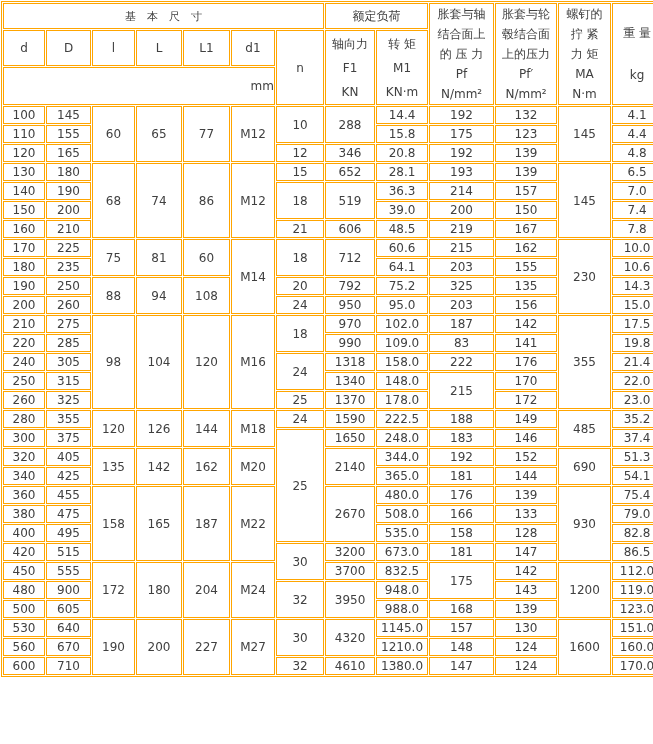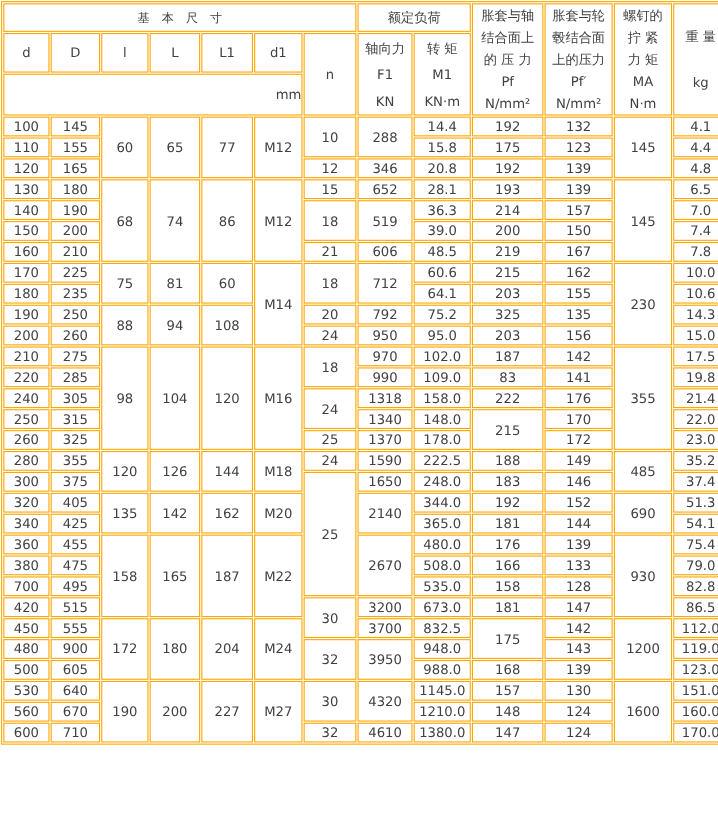--- a/index.html
+++ b/index.html
@@ -348,21 +348,21 @@
       </tr>
       <tr>
         <td>380</td>
         <td>475</td>
         <td>508.0</td>
         <td>166</td>
         <td>133</td>
         <td>79.0</td>
       </tr>
       <tr>
-        <td>700</td>
+        <td>400</td>
         <td>495</td>
         <td>535.0</td>
         <td>158</td>
         <td>128</td>
         <td>82.8</td>
       </tr>
       <tr>
         <td>420</td>
         <td>515</td>
         <td rowspan="2">30</td>

